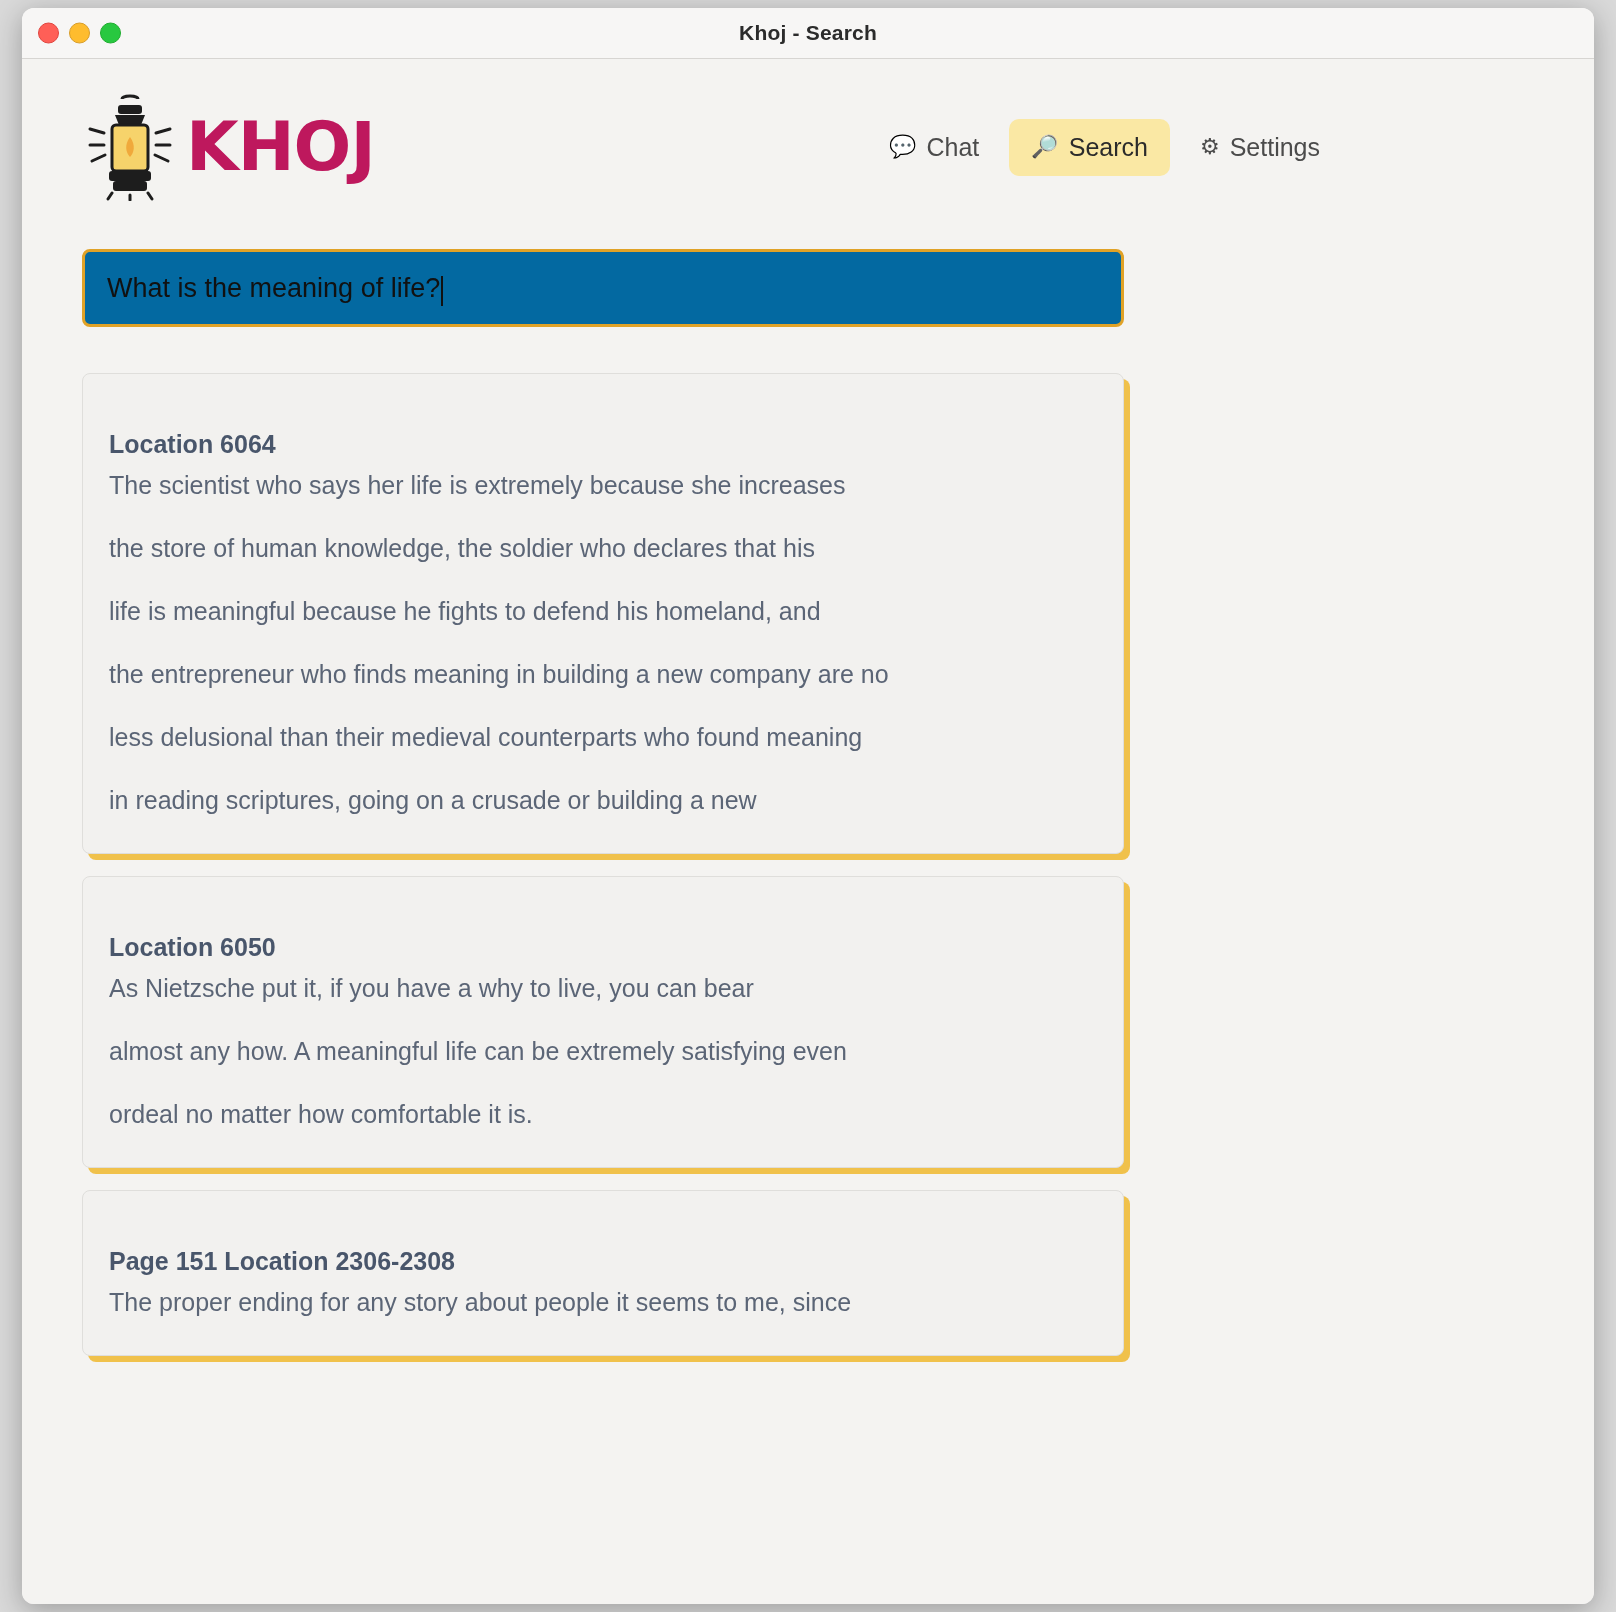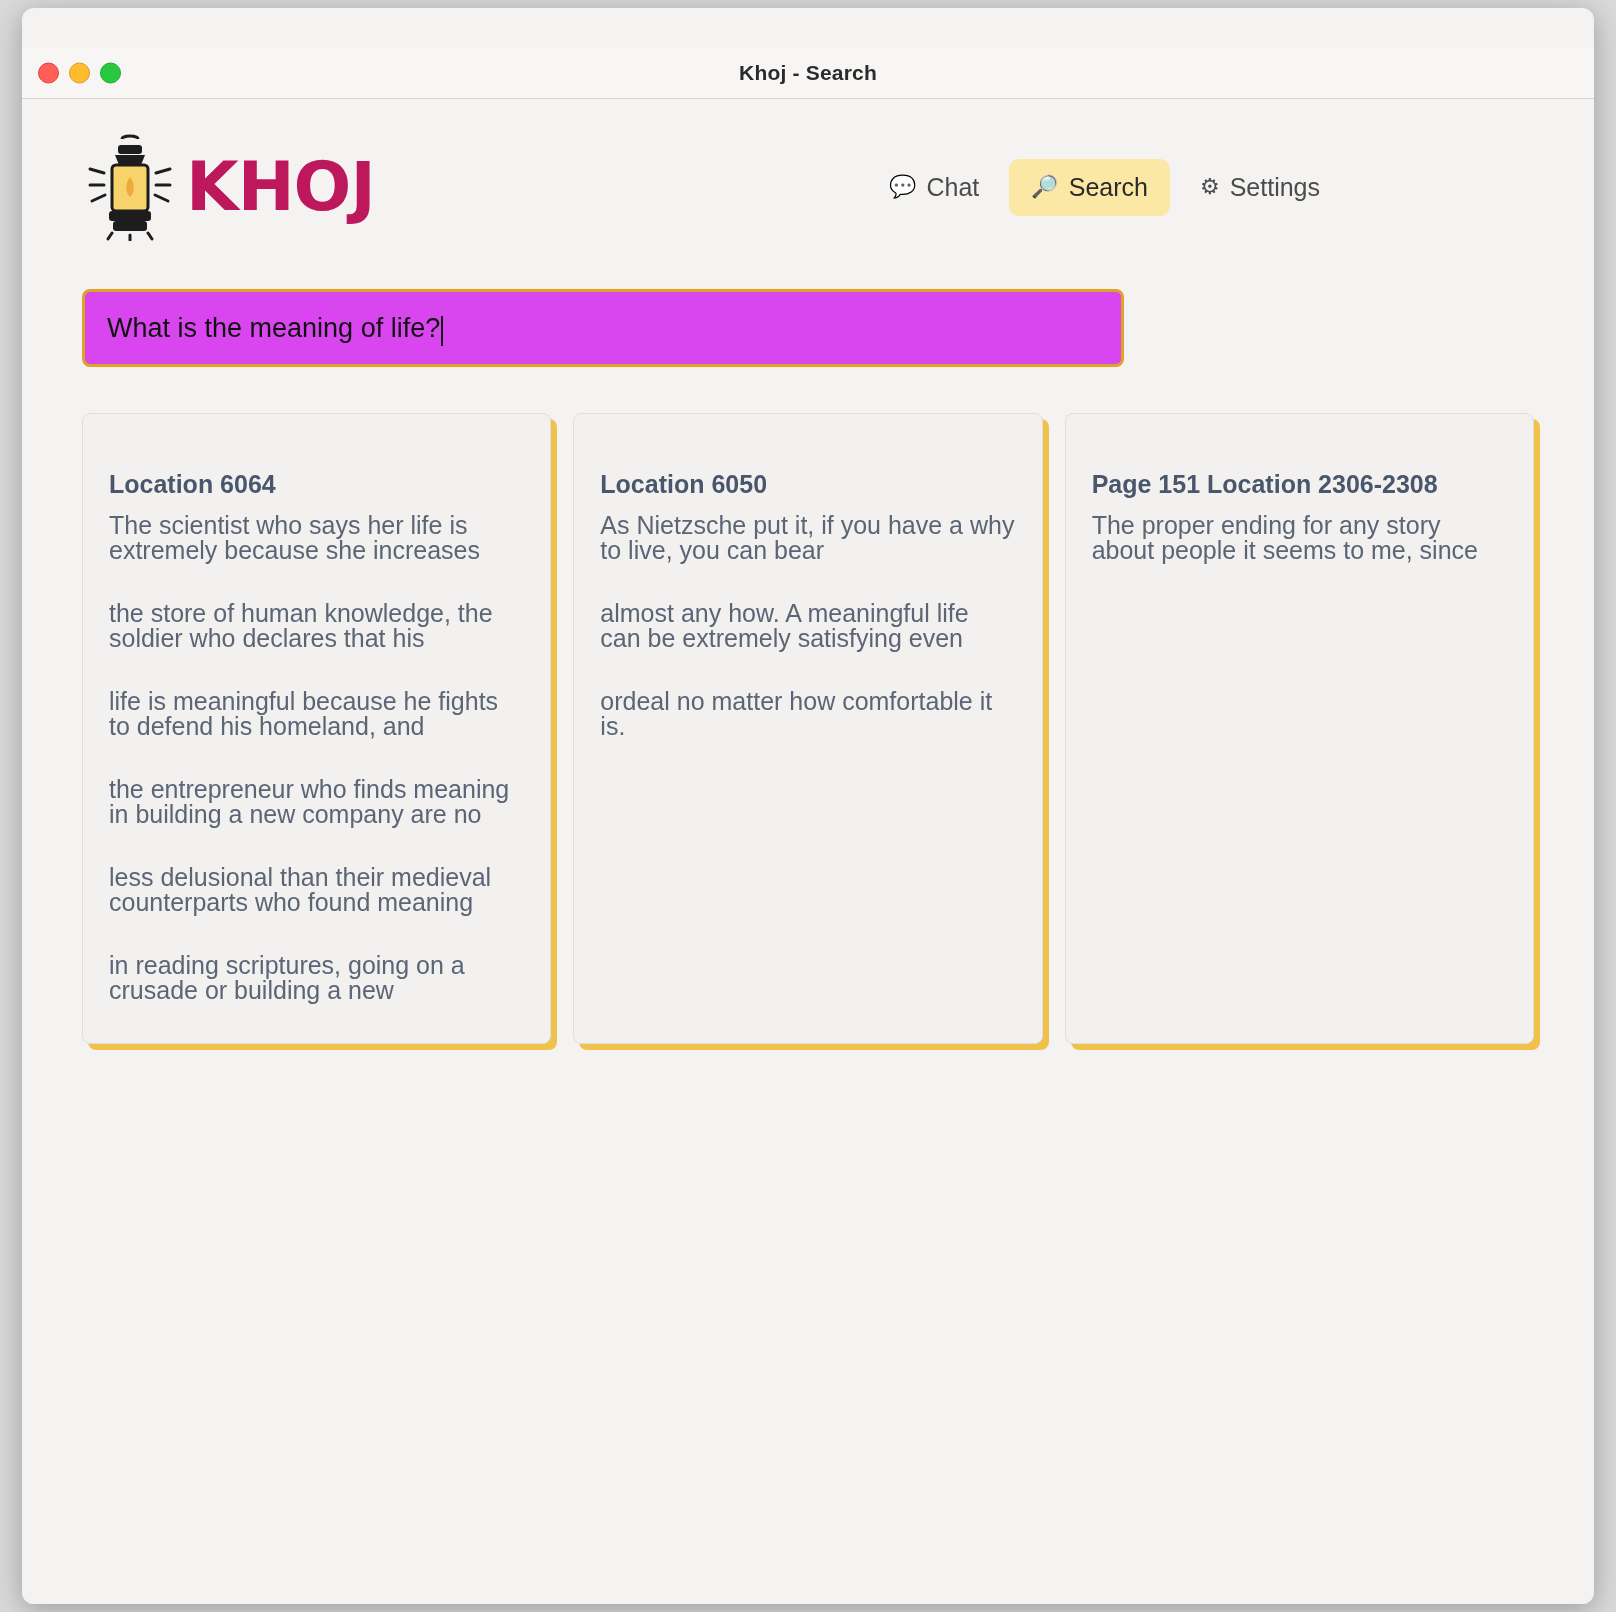--- a/index.html
+++ b/index.html
@@ -29,21 +29,20 @@
   }
 
   .titlebar {
     position: relative;
     height: 50px;
     min-height: 50px;
     background: #f7f6f5;
     border-bottom: 1px solid #d7d5d2;
     display: flex;
     align-items: center;
-    margin-top: 40px;
   }
   .traffic {
     position: absolute;
     left: 16px;
     top: 50%;
     transform: translateY(-50%);
     display: flex;
     gap: 10px;
   }
   .dot {
@@ -126,21 +125,21 @@
   }
 
   .search-wrap {
     padding: 48px 60px 0 60px;
   }
   .search-box {
     position: relative;
     width: 1042px;
     height: 78px;
     box-sizing: border-box;
-    background: #d946ef;
+    background: #0369a1;
     border: 3px solid #e0a227;
     border-radius: 8px;
     display: flex;
     align-items: center;
     padding: 0 22px;
   }
   .search-text {
     font-size: 27px;
     color: #111;
     font-family: "Liberation Sans", sans-serif;
@@ -152,20 +151,21 @@
     background: #111;
     margin-left: 1px;
     vertical-align: middle;
     position: relative;
     top: 3px;
   }
 
   .results {
     padding: 46px 60px 0 60px;
     display: flex;
+    flex-direction: column;
     gap: 22px;
   }
 
   .card {
     position: relative;
     width: 1042px;
     box-sizing: border-box;
     background: #f2f1ef;
     border: 1px solid #dfdedb;
     border-radius: 8px;

